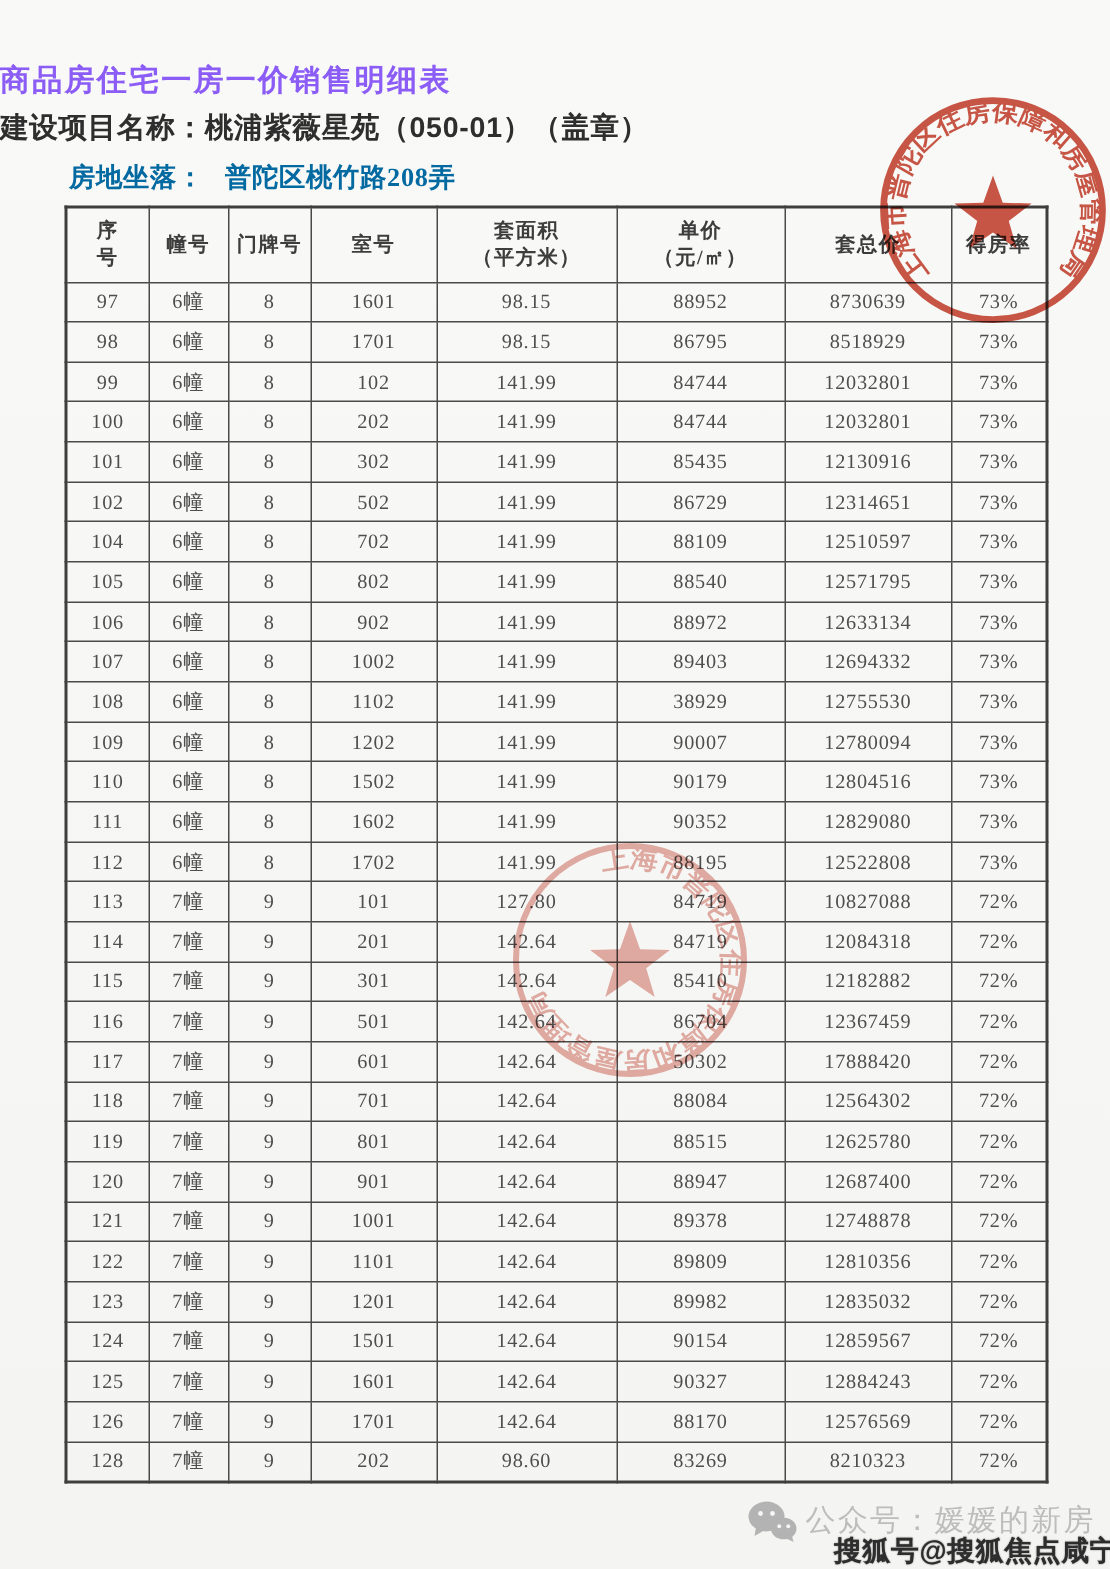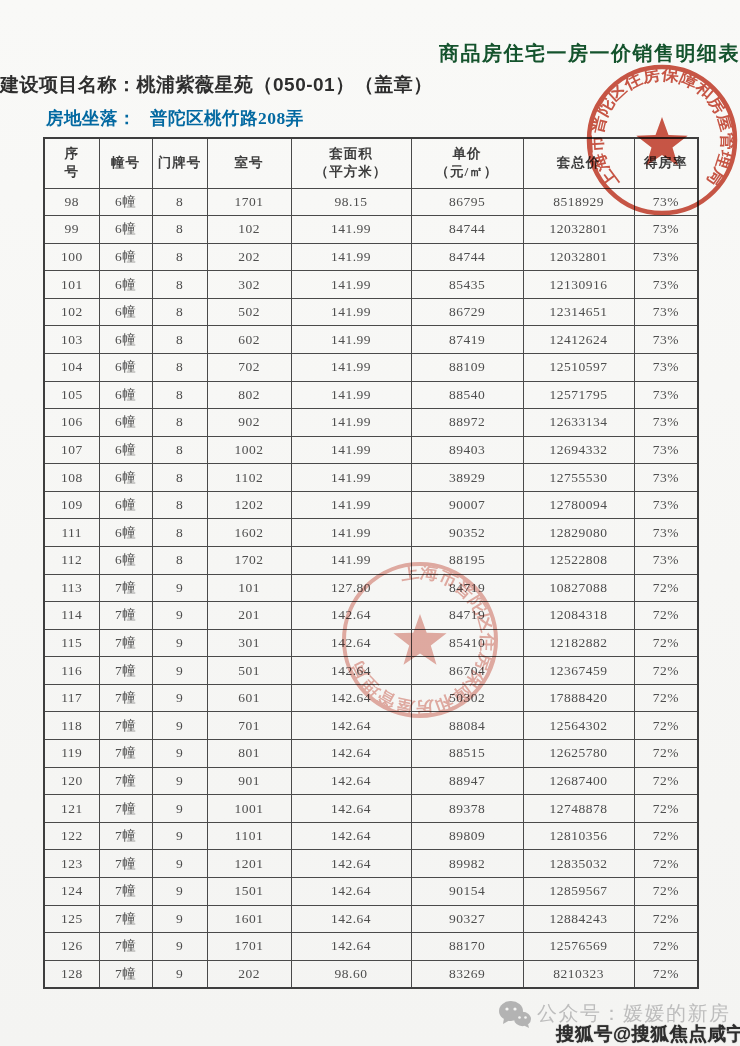--- a/index.html
+++ b/index.html
@@ -2,22 +2,22 @@
 <html><head>
 <meta charset="utf-8">
 <style>
   html,body{margin:0;padding:0;}
   body{
     width:740px;height:1046px;position:relative;overflow:hidden;
     background:linear-gradient(180deg,#f9f9f7 0%,#f6f6f4 55%,#f4f4f2 100%);
     font-family:"Liberation Serif","DejaVu Serif",serif;
   }
   .doc-title{
-    position:absolute;top:40px;left:0;width:100%;text-align:right;
-    font-size:20px;font-weight:700;color:#14532d;letter-spacing:1.5px;
+    position:absolute;top:40px;left:0;width:100%;text-align:left;
+    font-size:20px;font-weight:700;color:#8b5cf6;letter-spacing:1.5px;
     font-family:"Liberation Sans","DejaVu Sans",sans-serif;
   }
   .doc-subtitle{
     position:absolute;top:72px;left:0;width:100%;
     font-size:19px;font-weight:700;color:#2e2e2e;letter-spacing:0.5px;
     font-family:"Liberation Sans","DejaVu Sans",sans-serif;
   }
   .doc-location{
     position:absolute;top:106px;left:46px;
     font-size:17.5px;font-weight:600;color:#0369a1;letter-spacing:0.5px;
@@ -88,20 +88,30 @@
         <th>套面积
 （平方米）</th>
         <th>单价
 （元/㎡）</th>
         <th>套总价</th>
         <th>得房率</th>
       </tr>
     </thead>
   <tbody id="table-body">
       <tr>
+        <td>97</td>
+        <td>6幢</td>
+        <td>8</td>
+        <td>1601</td>
+        <td>98.15</td>
+        <td>88952</td>
+        <td>8730639</td>
+        <td>73%</td>
+      </tr>
+      <tr>
         <td>98</td>
         <td>6幢</td>
         <td>8</td>
         <td>1701</td>
         <td>98.15</td>
         <td>86795</td>
         <td>8518929</td>
         <td>73%</td>
       </tr>
       <tr>
@@ -138,30 +148,20 @@
         <td>102</td>
         <td>6幢</td>
         <td>8</td>
         <td>502</td>
         <td>141.99</td>
         <td>86729</td>
         <td>12314651</td>
         <td>73%</td>
       </tr>
       <tr>
-        <td>103</td>
-        <td>6幢</td>
-        <td>8</td>
-        <td>602</td>
-        <td>141.99</td>
-        <td>87419</td>
-        <td>12412624</td>
-        <td>73%</td>
-      </tr>
-      <tr>
         <td>104</td>
         <td>6幢</td>
         <td>8</td>
         <td>702</td>
         <td>141.99</td>
         <td>88109</td>
         <td>12510597</td>
         <td>73%</td>
       </tr>
       <tr>
@@ -205,20 +205,30 @@
         <td>73%</td>
       </tr>
       <tr>
         <td>109</td>
         <td>6幢</td>
         <td>8</td>
         <td>1202</td>
         <td>141.99</td>
         <td>90007</td>
         <td>12780094</td>
+        <td>73%</td>
+      </tr>
+      <tr>
+        <td>110</td>
+        <td>6幢</td>
+        <td>8</td>
+        <td>1502</td>
+        <td>141.99</td>
+        <td>90179</td>
+        <td>12804516</td>
         <td>73%</td>
       </tr>
       <tr>
         <td>111</td>
         <td>6幢</td>
         <td>8</td>
         <td>1602</td>
         <td>141.99</td>
         <td>90352</td>
         <td>12829080</td>

